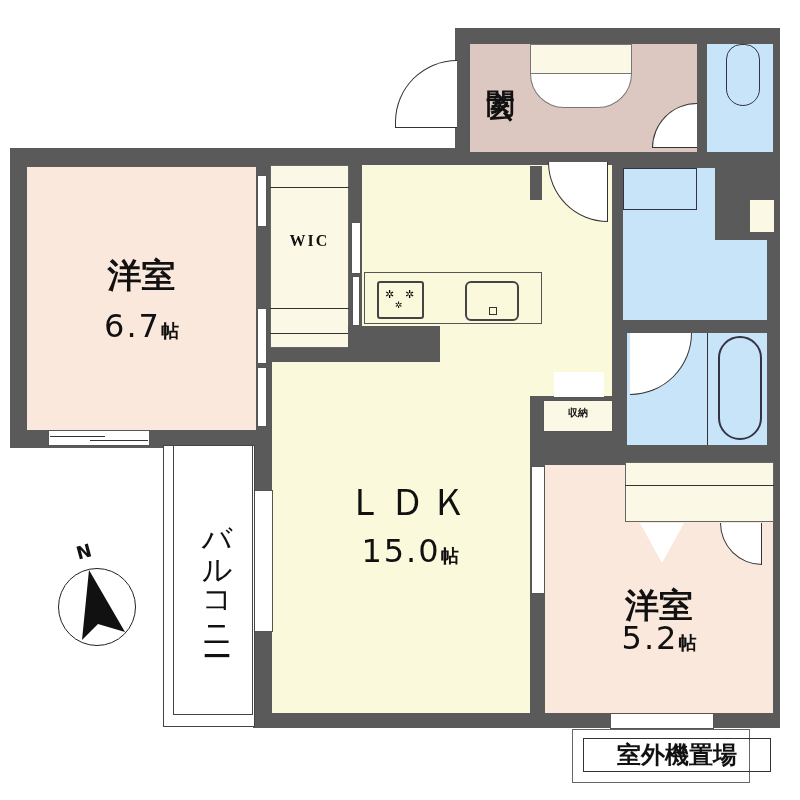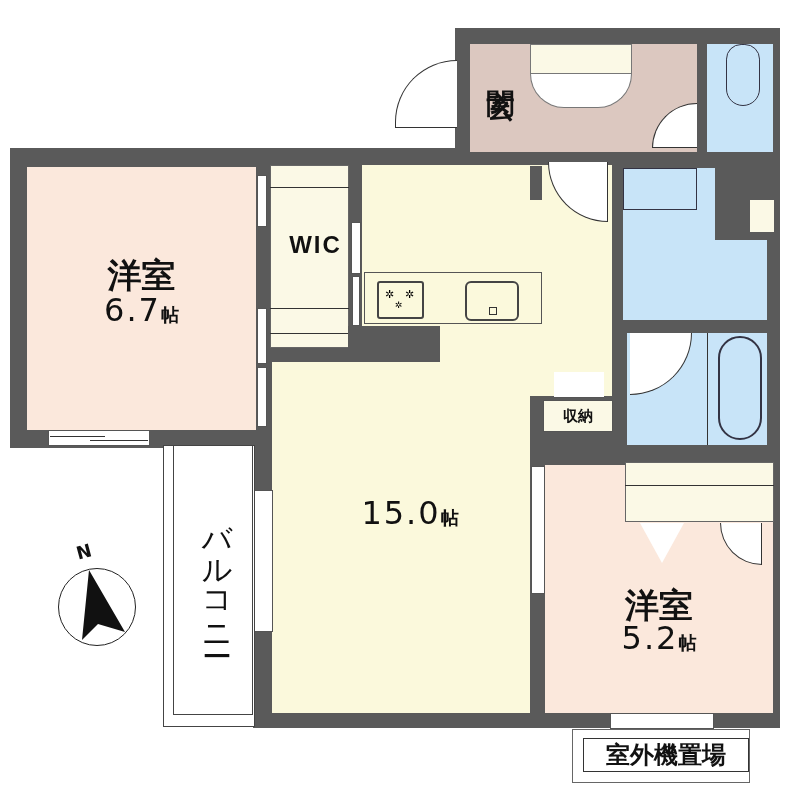--- a/index.html
+++ b/index.html
@@ -18,35 +18,35 @@
 <body>
 
 <div class="abs wall" style="left:10px;top:148px;width:452px;height:300px;"></div>
 <div class="abs wall" style="left:455px;top:28px;width:325px;height:140px;"></div>
 <div class="abs wall" style="left:455px;top:148px;width:325px;height:580px;"></div>
 <div class="abs wall" style="left:253px;top:148px;width:300px;height:580px;"></div>
 
 <div class="abs" style="left:27px;top:167px;width:229px;height:263px;background:#fbe8dc;"></div>
 <div class="label" style="left:27px;top:258px;width:229px;">
   <div class="big">洋室</div>
-  <div style="margin-top:2px;"><span class="num">6.7</span><span class="unit">帖</span></div>
+  <div style="margin-top:18px;"><span class="num">6.7</span><span class="unit">帖</span></div>
 </div>
 
 <div class="win" style="left:48px;top:430px;width:102px;height:16px;"></div>
 <div class="line" style="left:50px;top:436px;width:55px;height:1px;"></div>
 <div class="line" style="left:90px;top:440px;width:58px;height:1px;"></div>
 <div class="win" style="left:257px;top:175px;width:10px;height:52px;"></div>
 <div class="win" style="left:257px;top:308px;width:10px;height:56px;"></div>
 <div class="win" style="left:257px;top:367px;width:10px;height:60px;"></div>
 
 <div class="abs" style="left:270px;top:165px;width:79px;height:183px;background:#fbf9e6;border:1px solid #666;"></div>
 <div class="line" style="left:270px;top:187px;width:79px;height:1px;"></div>
 <div class="line" style="left:270px;top:308px;width:79px;height:1px;"></div>
 <div class="line" style="left:270px;top:333px;width:79px;height:1px;"></div>
-<div class="label" style="left:276px;top:233px;width:79px;font-size:24px;font-family:Liberation Sans, sans-serif;letter-spacing:2px;">WIC</div>
+<div class="label" style="left:270px;top:233px;width:79px;font-size:16px;font-family:Liberation Serif, serif;letter-spacing:2px;">WIC</div>
 <div class="win" style="left:351px;top:222px;width:10px;height:52px;"></div>
 <div class="win" style="left:352px;top:276px;width:8px;height:50px;"></div>
 
 <div class="abs" style="left:362px;top:165px;width:250px;height:200px;background:#fbf9dc;"></div>
 <div class="abs" style="left:272px;top:362px;width:258px;height:351px;background:#fbf9dc;"></div>
 <div class="abs" style="left:362px;top:330px;width:250px;height:66px;background:#fbf9dc;"></div>
 <div class="abs wall" style="left:348px;top:326px;width:92px;height:36px;"></div>
 <div class="abs wall" style="left:530px;top:396px;width:82px;height:70px;"></div>
 <div class="abs wall" style="left:530px;top:166px;width:12px;height:34px;"></div>
 
@@ -54,27 +54,28 @@
 <div class="abs" style="left:377px;top:281px;width:47px;height:38px;border:2px double #444;border-radius:3px;background:#fbf9dc;">
   <span style="position:absolute;left:6px;top:5px;font-size:11px;">✲</span>
   <span style="position:absolute;left:26px;top:5px;font-size:11px;">✲</span>
   <span style="position:absolute;left:16px;top:17px;font-size:9px;">✲</span>
 </div>
 <div class="abs" style="left:465px;top:281px;width:54px;height:40px;border:2px double #444;border-radius:6px;background:#fbf9dc;">
   <div style="position:absolute;left:22px;top:24px;width:6px;height:6px;border:1px solid #333;"></div>
 </div>
 
 <div class="label" style="left:310px;top:483px;width:200px;">
+  <div style="font-size:38px;font-weight:normal;letter-spacing:4px;">ＬＤＫ</div>
   <div style="margin-top:14px;"><span class="num">15.0</span><span class="unit">帖</span></div>
 </div>
 
 <div class="win" style="left:253px;top:490px;width:20px;height:142px;"></div>
 
 <div class="abs" style="left:543px;top:400px;width:70px;height:32px;background:#fbf9e6;border:1px solid #555;"></div>
-<div class="label" style="left:543px;top:409px;width:70px;font-size:15px;">収納</div>
+<div class="label" style="left:543px;top:409px;width:70px;font-size:10px;font-family:Liberation Mono, monospace;">収納</div>
 <div class="abs" style="left:554px;top:372px;width:50px;height:26px;background:#fff;border-bottom:1px solid #555;"></div>
 
 <div class="abs" style="left:470px;top:44px;width:227px;height:108px;background:#dcc8c0;"></div>
 <div class="abs" style="left:530px;top:44px;width:102px;height:30px;background:#fbf9e6;border:1px solid #777;"></div>
 <div class="abs" style="left:530px;top:74px;width:102px;height:34px;background:#fff;border:1px solid #777;border-top:none;border-radius:0 0 40px 40px;"></div>
 <div class="label" style="left:480px;top:68px;width:34px;font-size:28px;writing-mode:vertical-rl;">玄関</div>
 <div class="door-arc" style="left:395px;top:60px;width:62px;height:68px;border-radius:62px 0 0 0;border-right:none;border-bottom:1px solid #333;"></div>
 <div class="door-arc" style="left:652px;top:103px;width:45px;height:45px;border-radius:45px 0 0 0;border-right:none;"></div>
 <div class="door-arc" style="left:548px;top:162px;width:60px;height:60px;border-radius:0 0 0 60px;border-top:none;"></div>
 
@@ -101,20 +102,20 @@
   <div style=""><span class="num">5.2</span><span class="unit">帖</span></div>
 </div>
 <div class="win" style="left:531px;top:466px;width:14px;height:128px;"></div>
 <div class="win" style="left:610px;top:713px;width:104px;height:16px;"></div>
 
 <div class="abs" style="left:163px;top:445px;width:92px;height:282px;background:#fff;border:1px solid #444;"></div>
 <div class="abs" style="left:173px;top:445px;width:80px;height:270px;border:1px solid #444;border-top:none;"></div>
 <div class="label" style="left:192px;top:505px;width:40px;font-size:30px;font-weight:normal;writing-mode:vertical-rl;">バルコニー</div>
 
 <div class="abs" style="left:572px;top:729px;width:178px;height:54px;background:#fff;border:1px solid #666;"></div>
-<div class="label" style="left:583px;top:738px;width:156px;font-size:24px;border:1px solid #333;padding:4px 4px;">室外機置場</div>
+<div class="label" style="left:583px;top:738px;width:156px;font-size:24px;border:1px solid #333;padding:4px 15px;">室外機置場</div>
 
 <div class="label" style="left:74px;top:543px;width:20px;font-size:18px;transform:rotate(-15deg);">N</div>
 <div class="abs" style="left:58px;top:568px;width:78px;height:78px;border:1px solid #222;border-radius:50%;">
   <svg width="78" height="78" viewBox="0 0 78 78" style="position:absolute;left:-1px;top:-1px;">
     <polygon points="31,2 24,72 40,56 67,64" fill="#111"></polygon>
   </svg>
 </div>
 
 </body></html>

